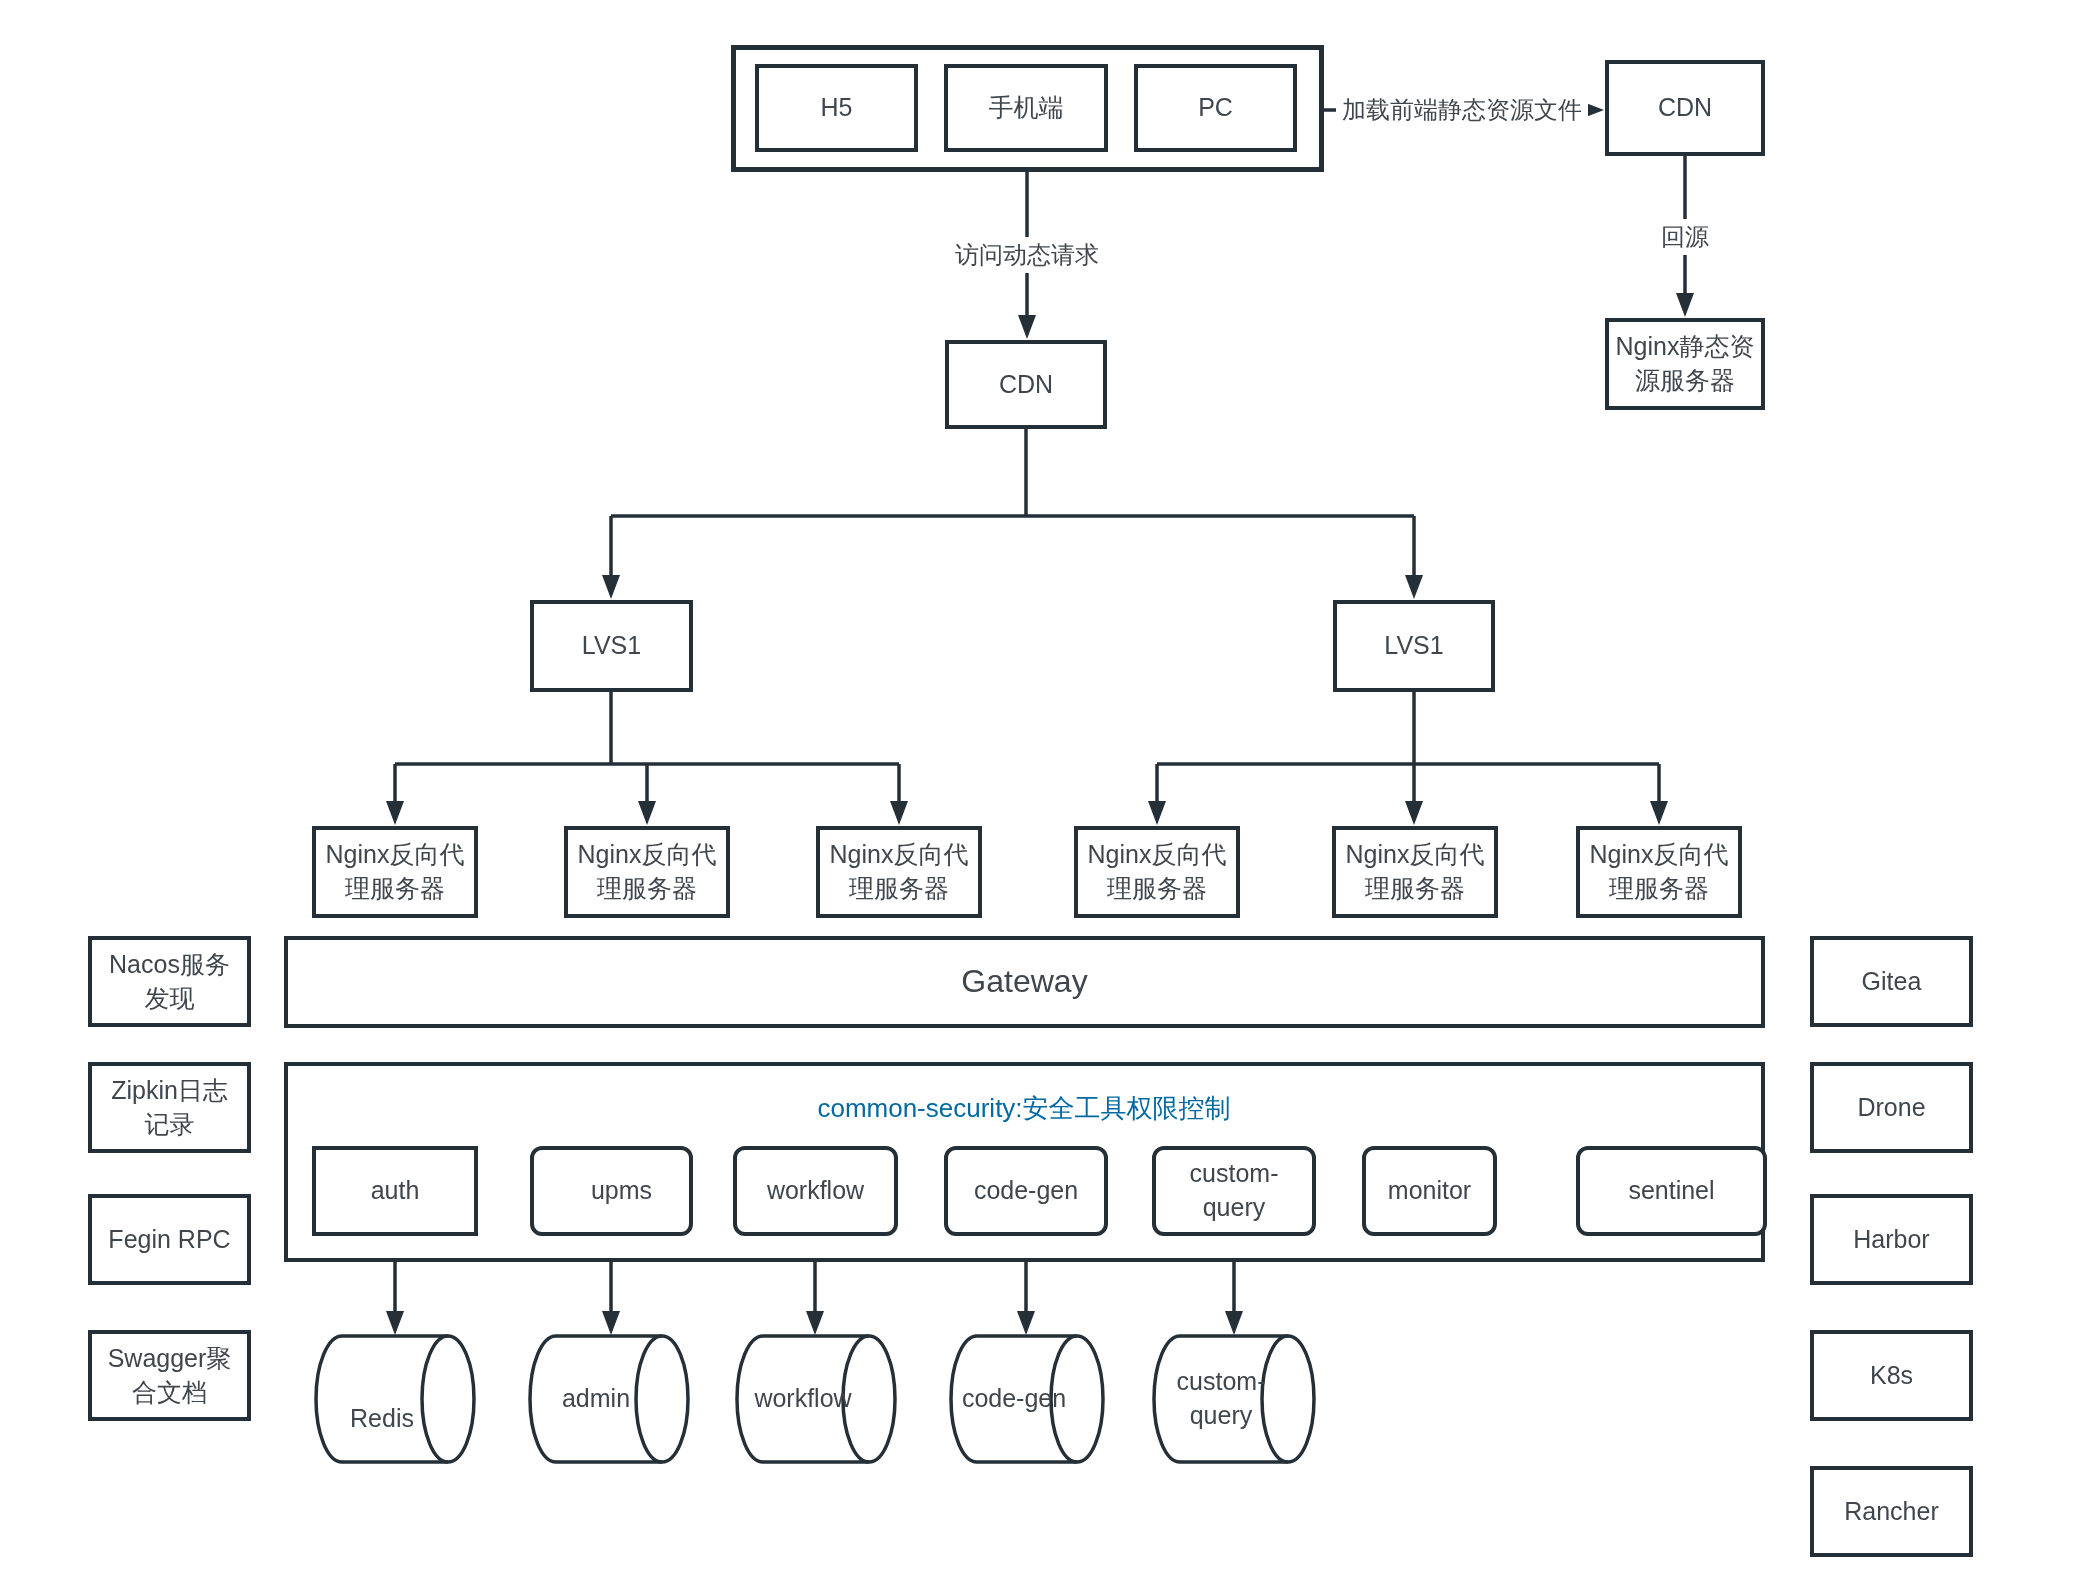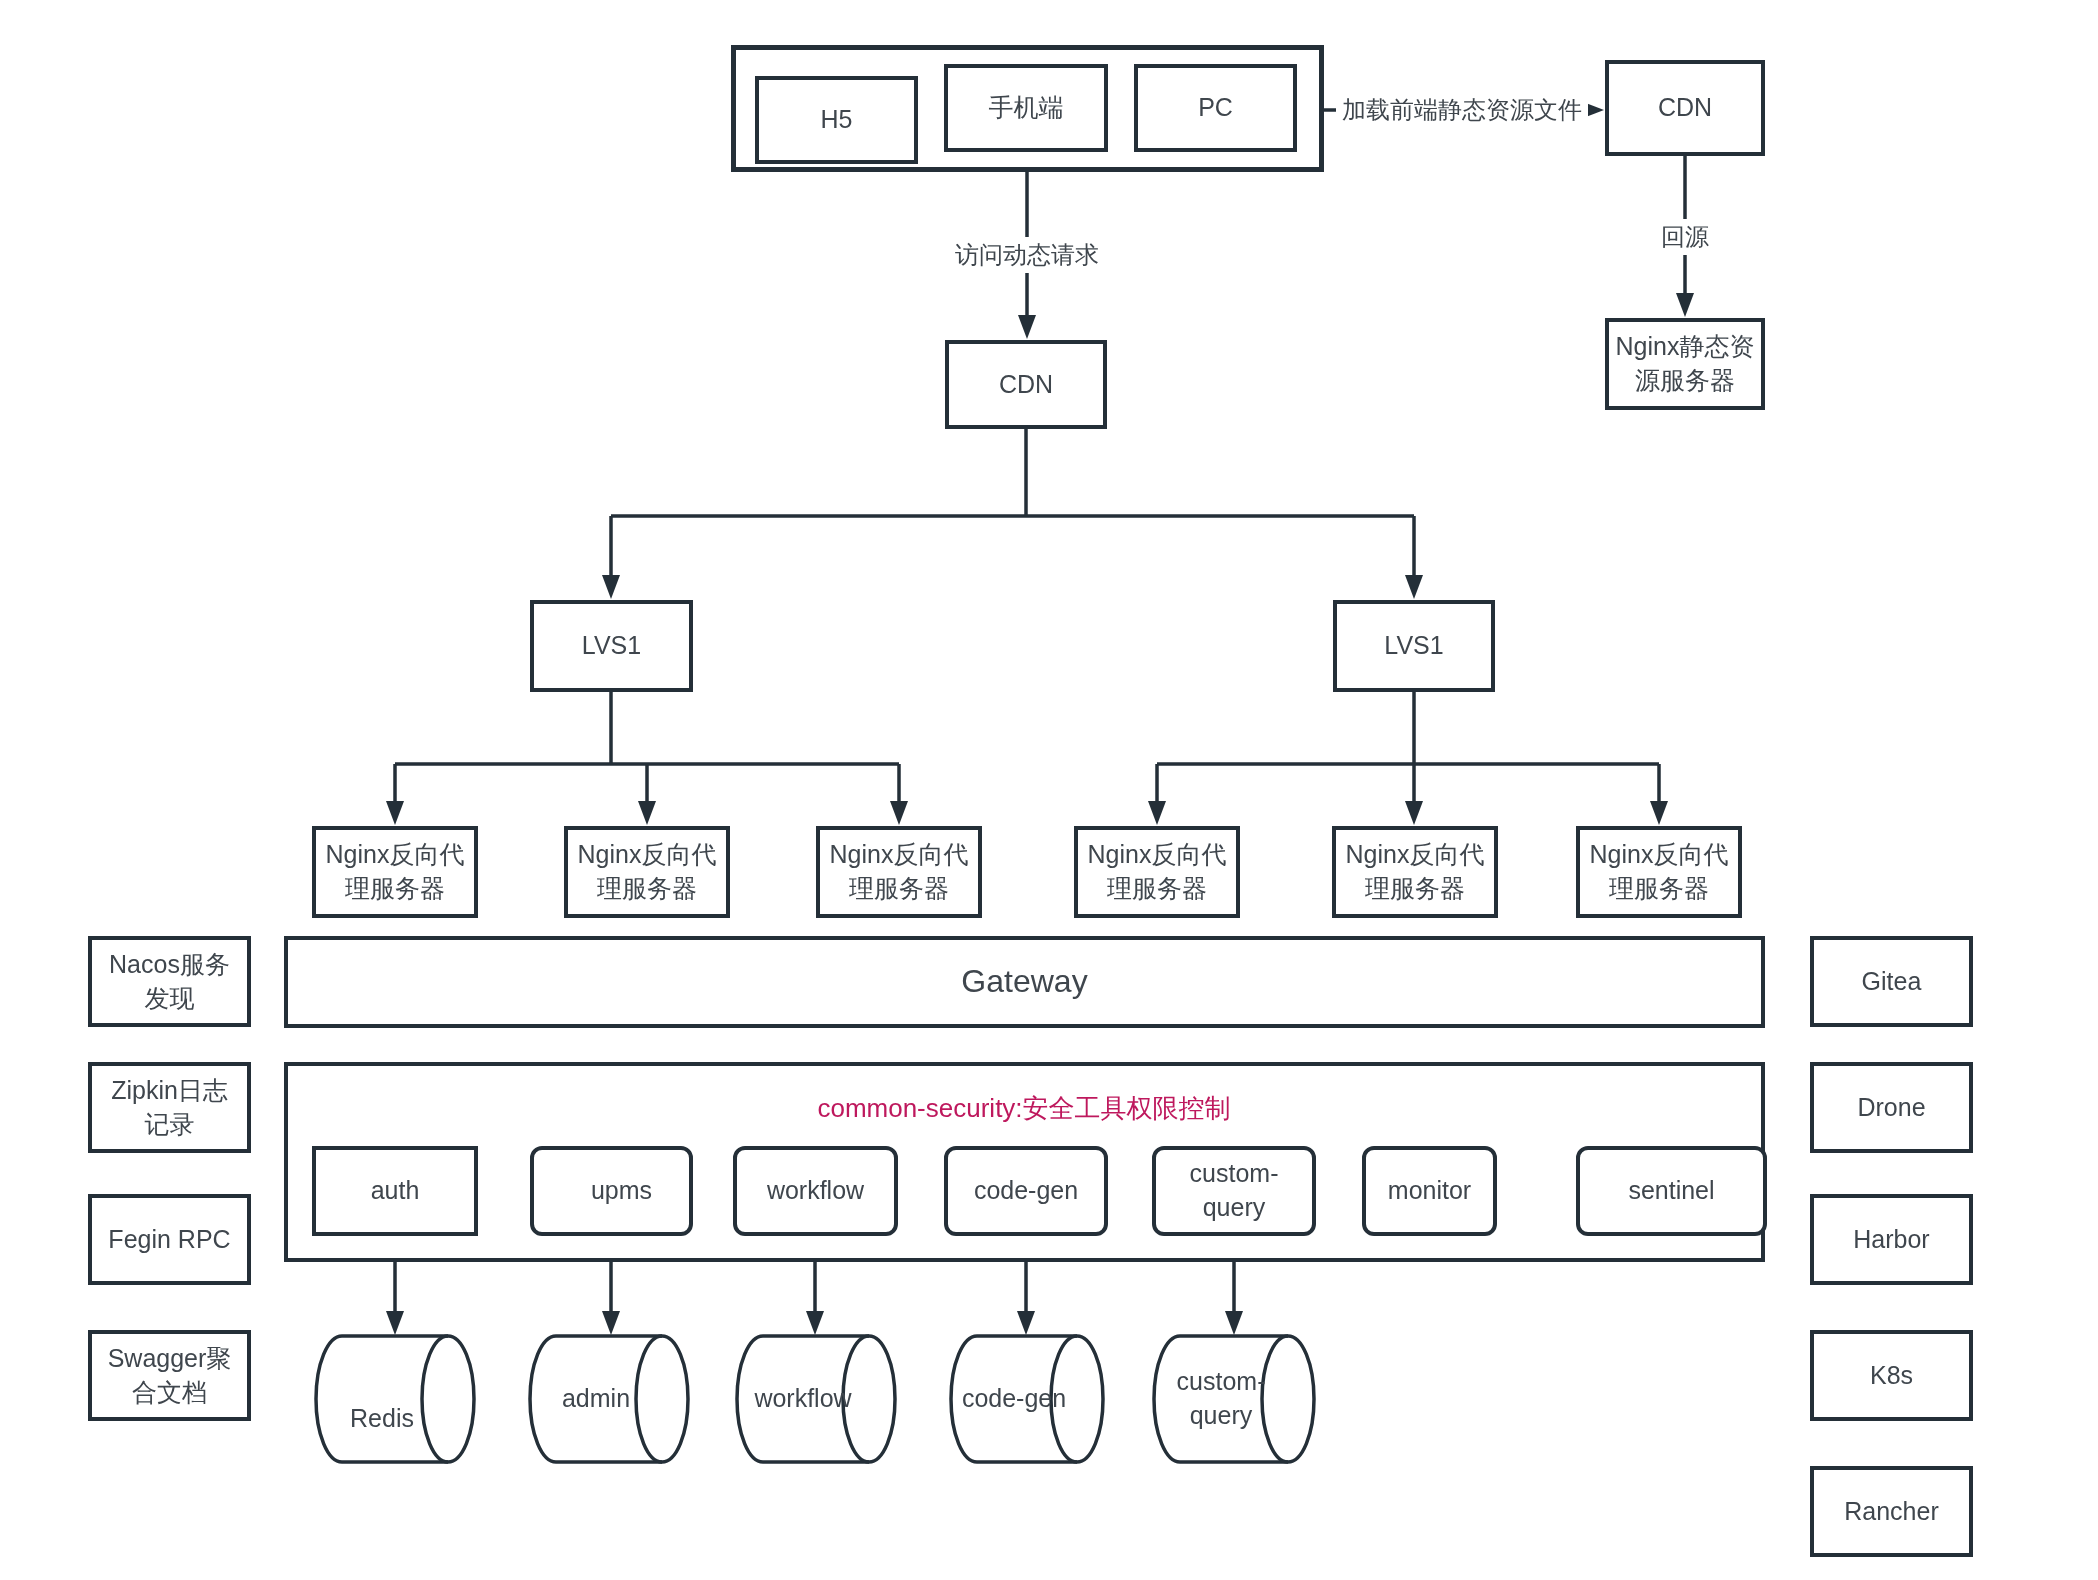--- a/index.html
+++ b/index.html
@@ -40,21 +40,21 @@
   }
   .edge-label{
     position:absolute;z-index:3;
     transform:translate(-50%,-50%);
     background:#ffffff;padding:2px 6px;
     font-size:24px;white-space:nowrap;color:#3f464d;
   }
   .sec-title{
     position:absolute;z-index:2;
     transform:translate(-50%,-50%);
-    font-size:26px;white-space:nowrap;color:#be185d;
+    font-size:26px;white-space:nowrap;color:#0369a1;
   }
   .gw-label{font-size:32px;}
 </style>
 </head>
 <body>
 
 <div class="canvas">
 
   <svg class="connector-layer" width="2098" height="1580" viewBox="0 0 2098 1580">
 
@@ -94,21 +94,21 @@
     <path class="cyl-rim" d="M662 1336 A26 63 0 0 0 662 1462"></path>
     <path class="cyl" d="M763 1336 L869 1336 A26 63 0 0 1 869 1462 L763 1462 A26 63 0 0 1 763 1336 Z"></path>
     <path class="cyl-rim" d="M869 1336 A26 63 0 0 0 869 1462"></path>
     <path class="cyl" d="M977 1336 L1077 1336 A26 63 0 0 1 1077 1462 L977 1462 A26 63 0 0 1 977 1336 Z"></path>
     <path class="cyl-rim" d="M1077 1336 A26 63 0 0 0 1077 1462"></path>
     <path class="cyl" d="M1180 1336 L1288 1336 A26 63 0 0 1 1288 1462 L1180 1462 A26 63 0 0 1 1180 1336 Z"></path>
     <path class="cyl-rim" d="M1288 1336 A26 63 0 0 0 1288 1462"></path>
   </svg>
 
   <div class="container-box" style="left:731px;top:45px;width:593px;height:127px;"></div>
-  <div class="node" style="left:755px;top:76px;width:163px;height:88px;">H5</div>
+  <div class="node" style="left:755px;top:64px;width:163px;height:88px;">H5</div>
   <div class="node" style="left:944px;top:64px;width:164px;height:88px;">手机端</div>
   <div class="node" style="left:1134px;top:64px;width:163px;height:88px;">PC</div>
 
   <div class="node" style="left:1605px;top:60px;width:160px;height:96px;">CDN</div>
   <div class="node" style="left:1605px;top:318px;width:160px;height:92px;">Nginx静态资
 源服务器</div>
 
   <div class="node" style="left:945px;top:340px;width:162px;height:89px;">CDN</div>
 
   <div class="node" style="left:530px;top:600px;width:163px;height:92px;">LVS1</div>

